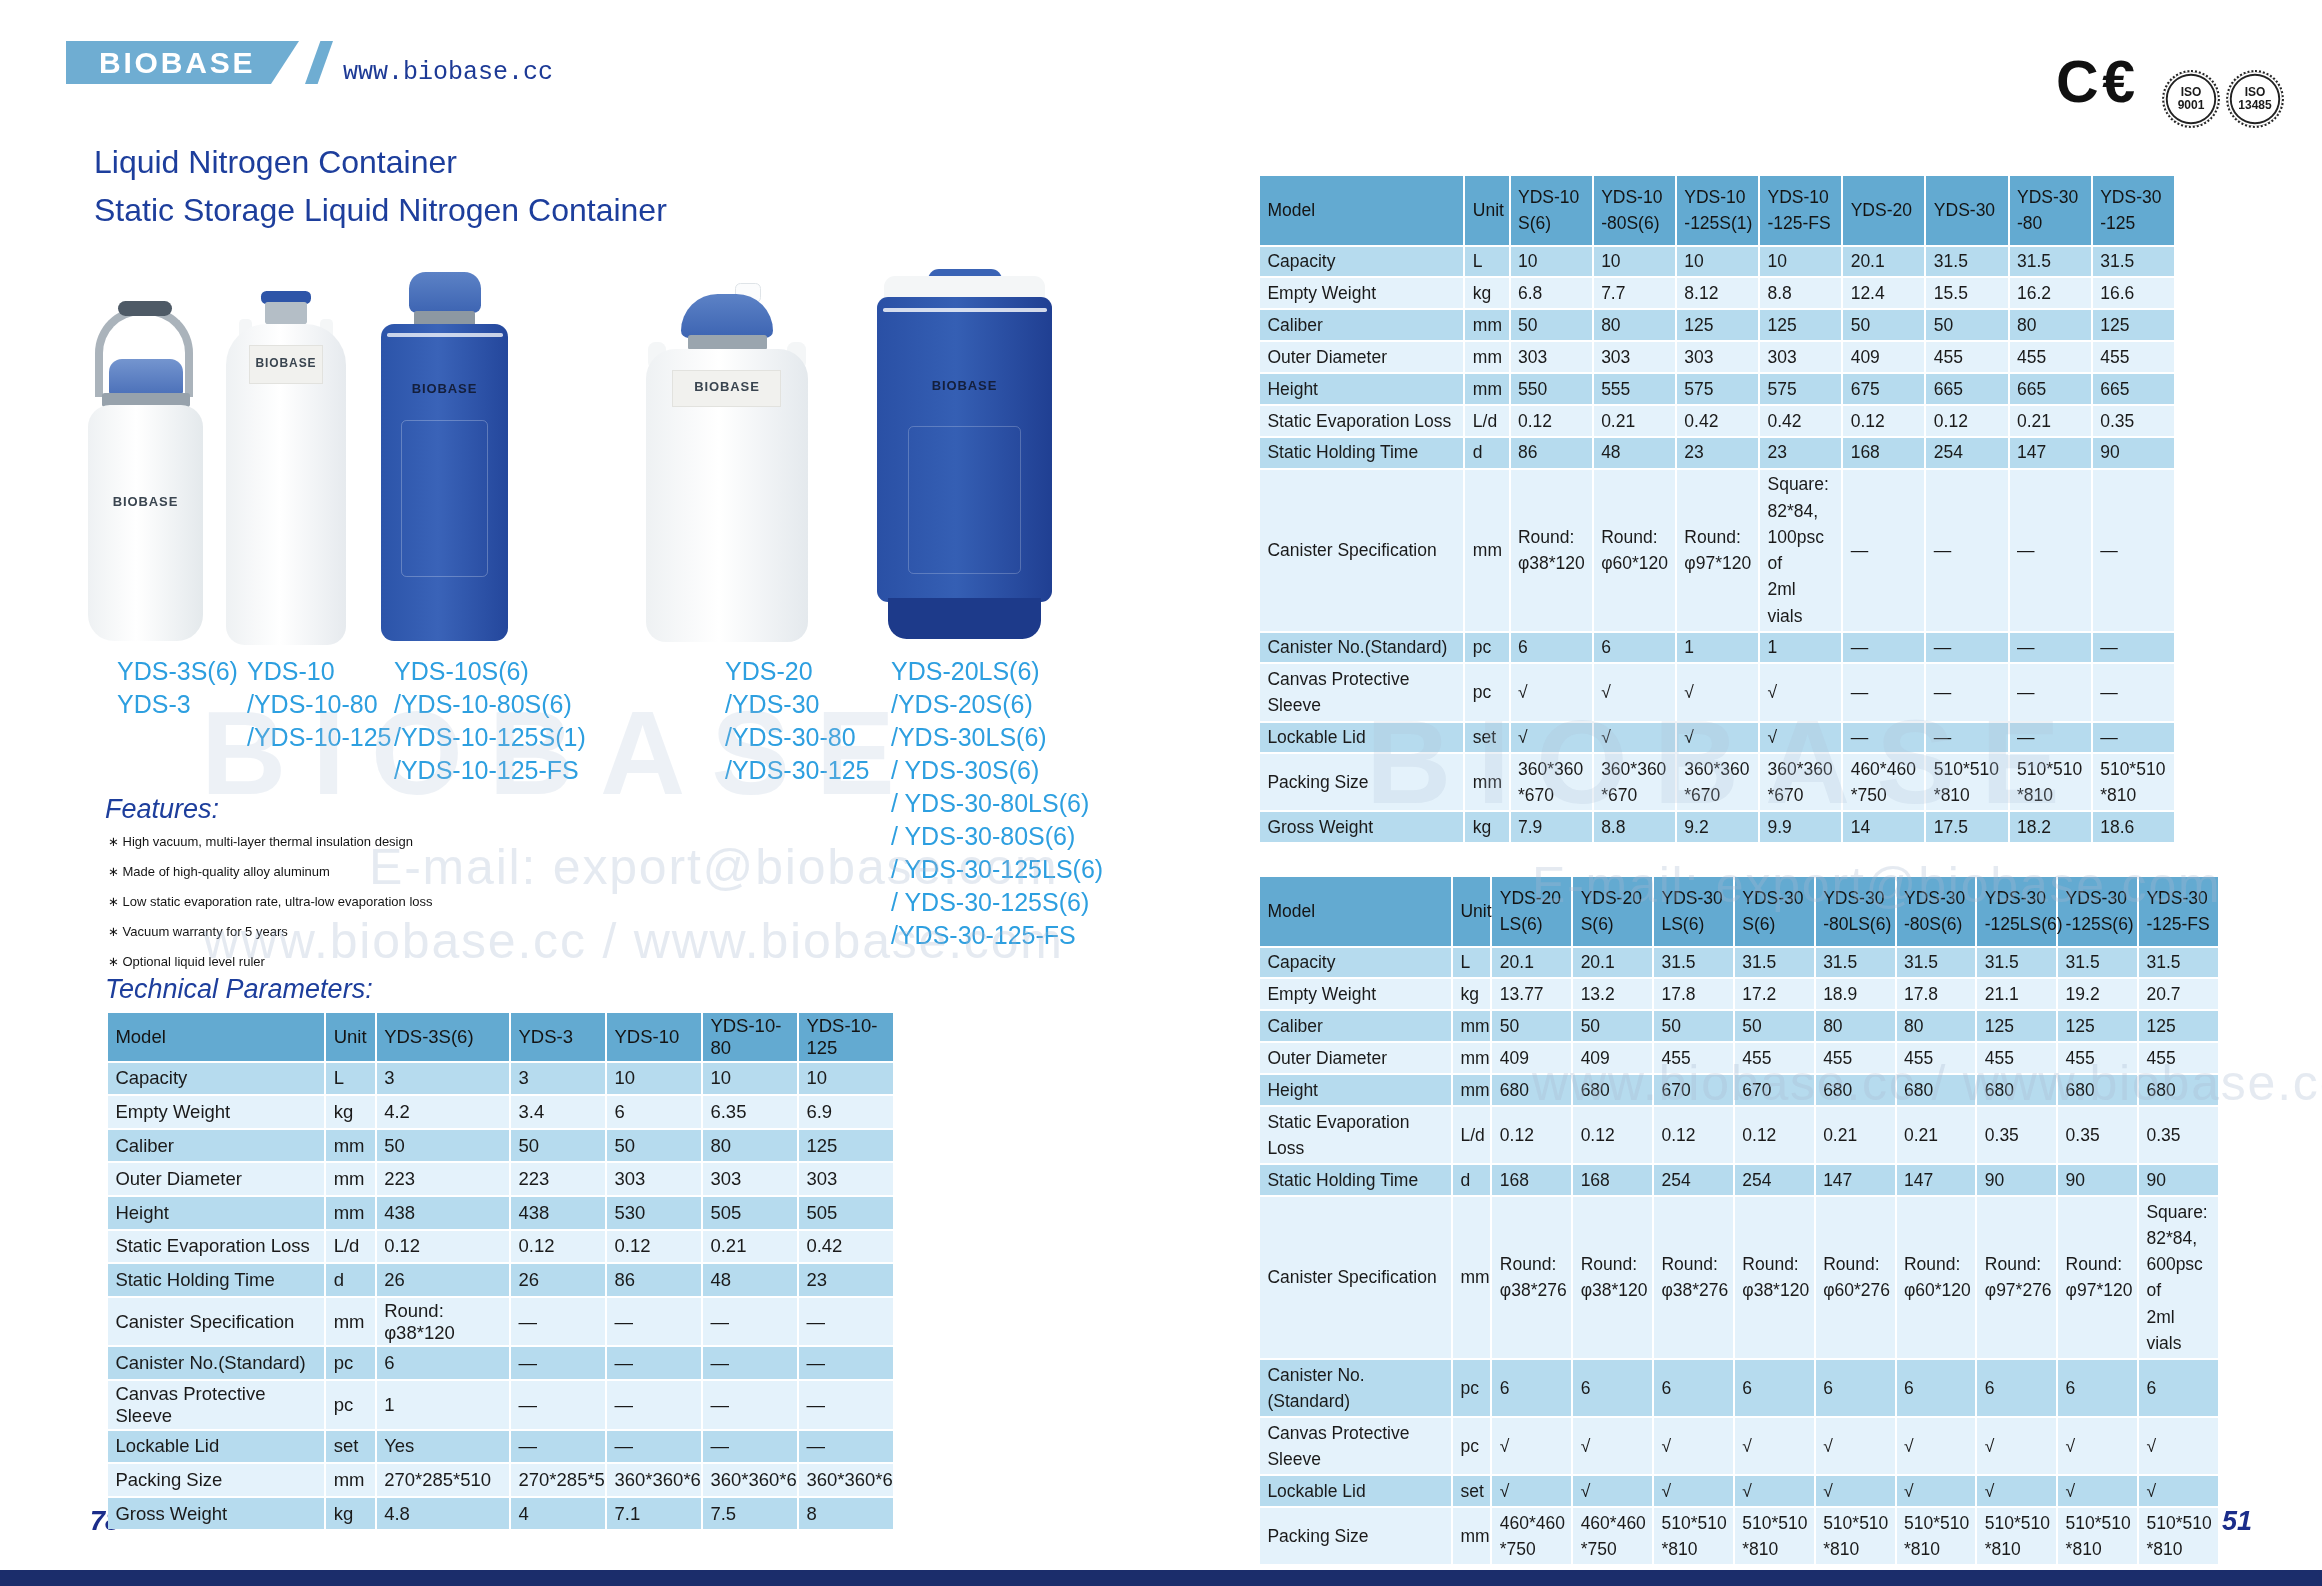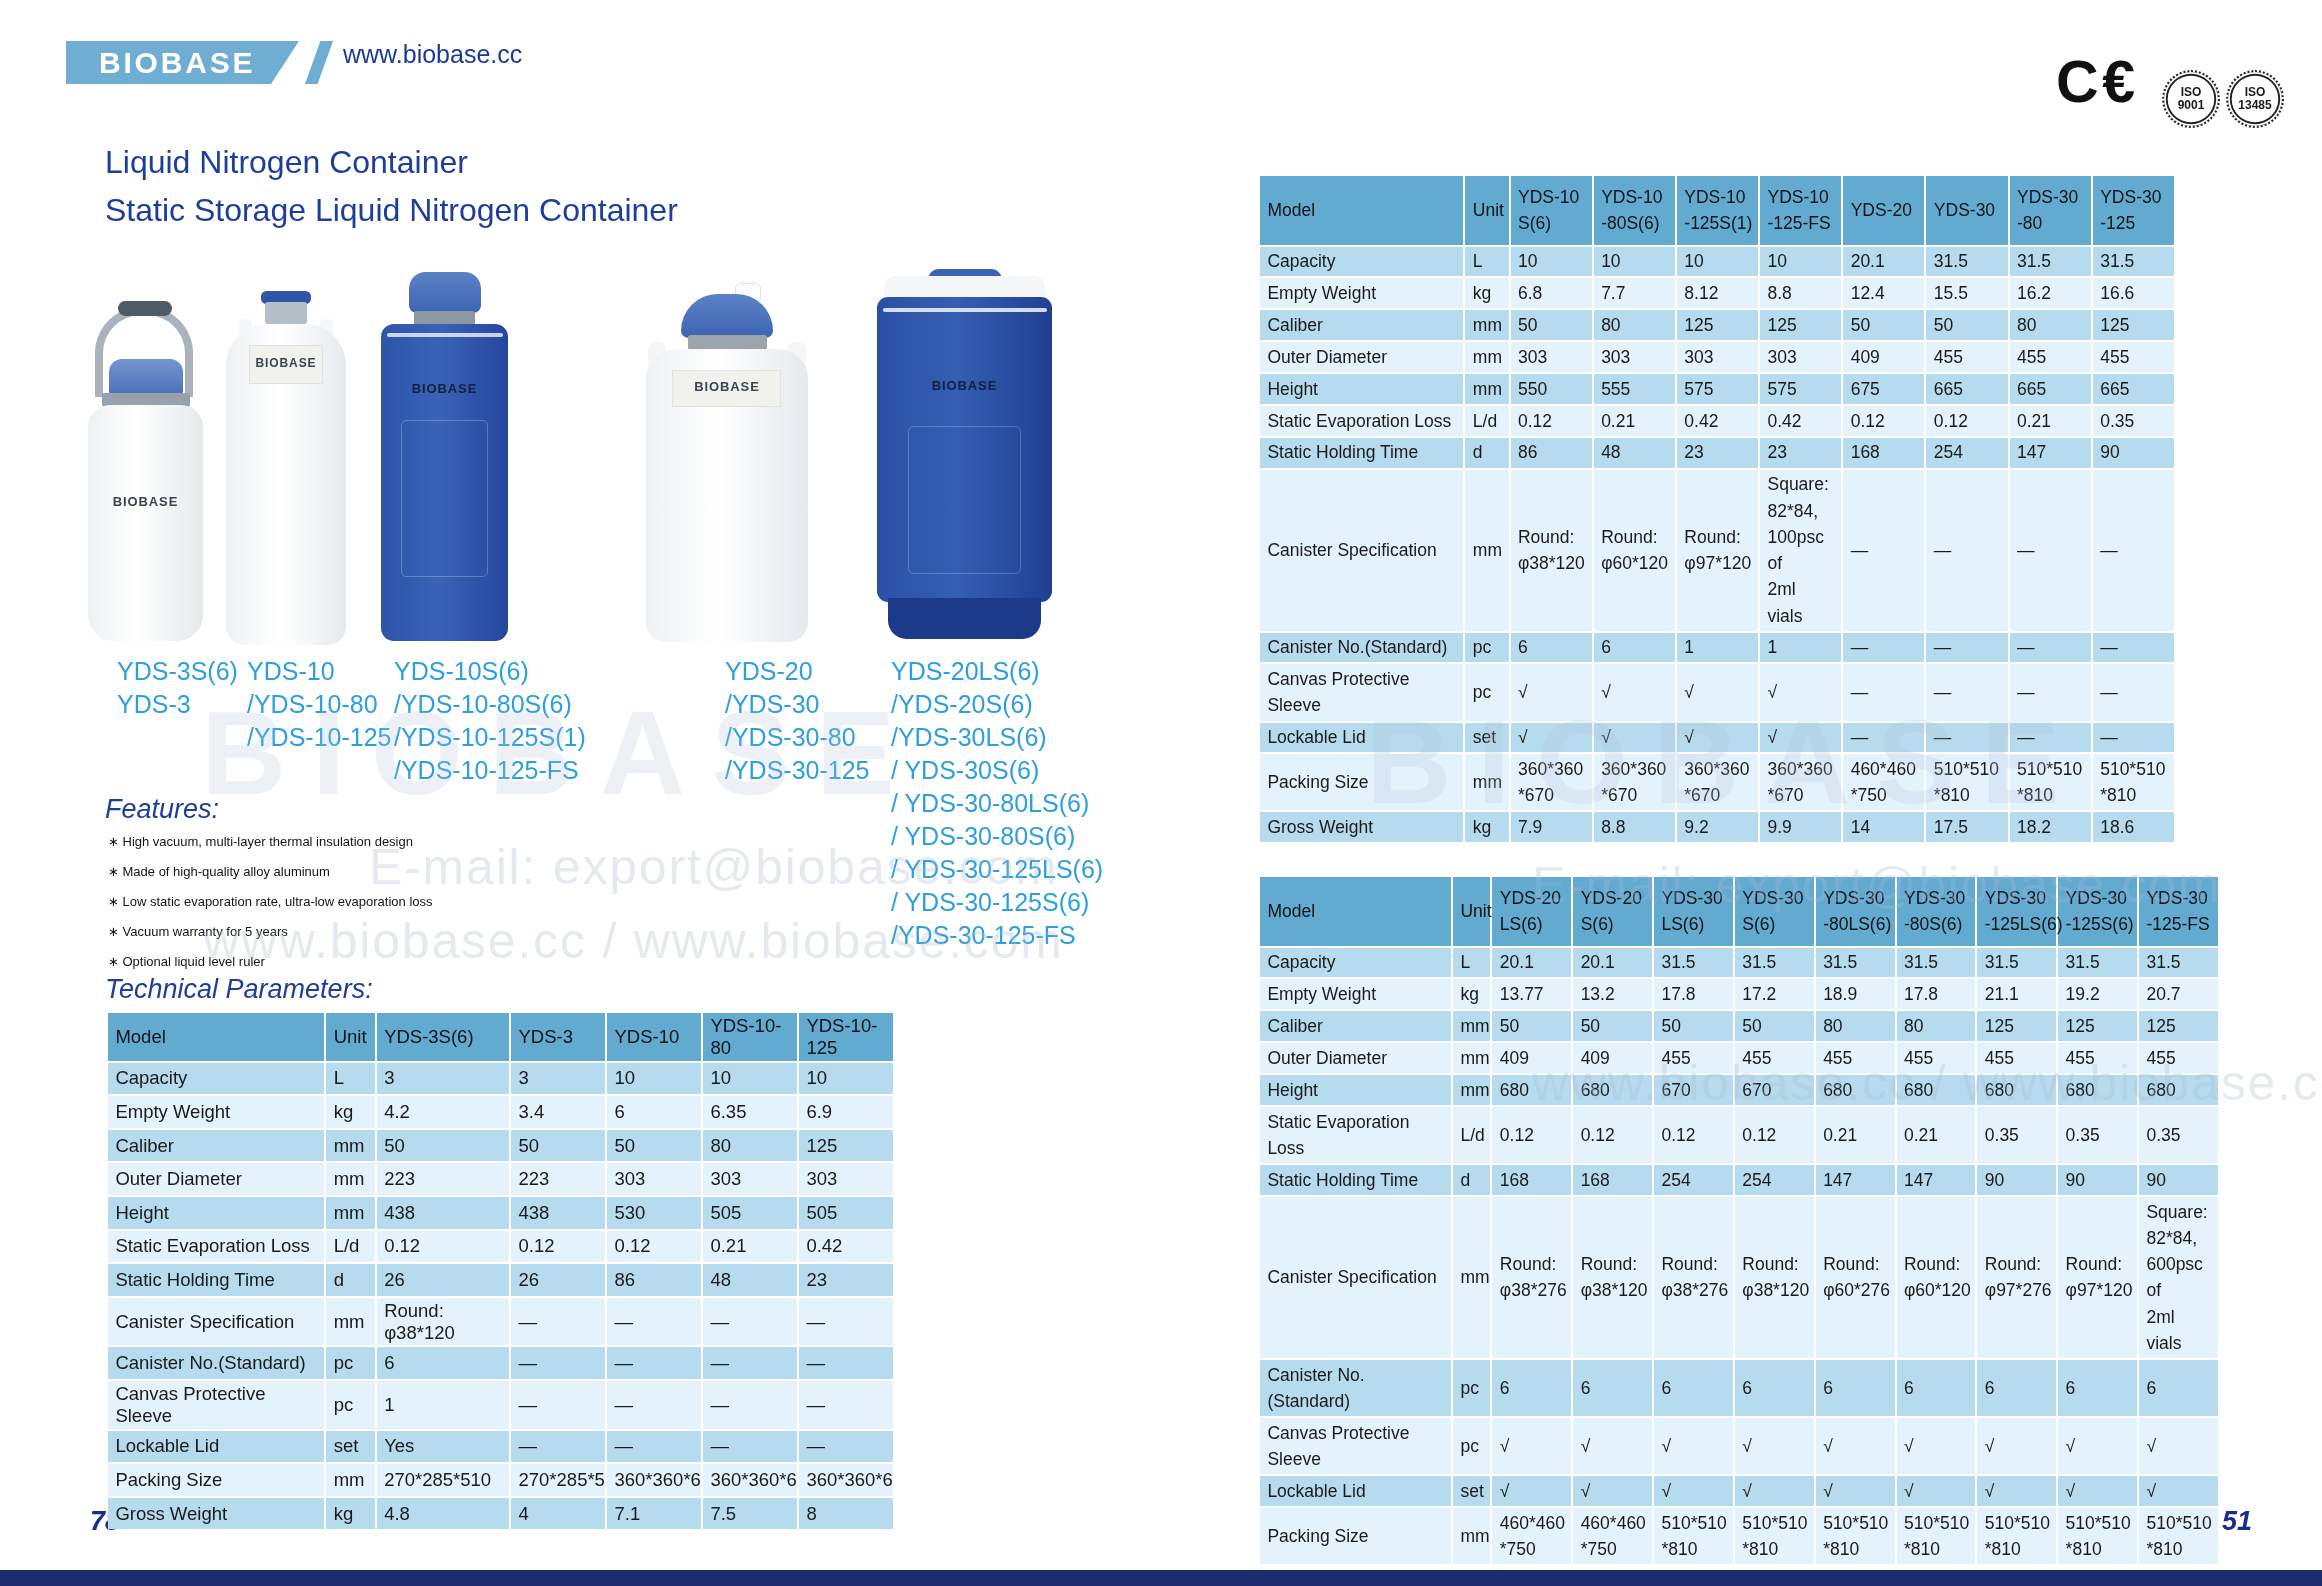--- a/index.html
+++ b/index.html
@@ -5,30 +5,30 @@
   html,body{margin:0;padding:0;background:#fff;}
   #page{position:relative;width:2322px;height:1587px;background:#ffffff;overflow:hidden;
         font-family:"Liberation Sans",sans-serif;color:#1a1a1a;}
   
   .logo-bar{position:absolute;left:66px;top:41px;width:233px;height:43px;background:#6fadd2;
             clip-path:polygon(0 0,100% 0,calc(100% - 28px) 100%,0 100%);
             display:flex;align-items:center;padding-left:33px;box-sizing:border-box;}
   .logo-bar span{color:#fff;font-weight:bold;font-size:30px;letter-spacing:2.8px;}
   .logo-tail{position:absolute;left:305px;top:41px;width:28px;height:43px;background:#6fadd2;
              clip-path:polygon(55% 0,100% 0,45% 100%,0 100%);}
-  .website{position:absolute;left:343px;top:40px;font-size:25px;color:#1d3a96;}
+  .website{position:absolute;left:343px;top:58px;font-size:25px;color:#1d3a96;font-family:Liberation Mono, monospace;}
   .ce{position:absolute;left:2056px;top:48px;font-size:59px;font-weight:bold;color:#111;letter-spacing:3.7px;}
   .iso-badge{position:absolute;top:70px;width:54px;height:54px;border-radius:50%;
              border:2.8px dotted #222;display:flex;align-items:center;justify-content:center;
              text-align:center;font-size:12px;font-weight:bold;line-height:1.05;white-space:pre-line;
              box-shadow:inset 0 0 0 1.8px #fff, inset 0 0 0 3.7px #222;}
   .iso-badge.b1{left:2162px;}
   .iso-badge.b2{left:2226px;}
   
-  .page-title{position:absolute;left:105px;top:138px;font-size:32px;color:#1d3e9c;line-height:48px;}
+  .page-title{position:absolute;left:94px;top:138px;font-size:32px;color:#1d3e9c;line-height:48px;}
   
   .wm{position:absolute;color:rgba(170,185,208,0.30);pointer-events:none;white-space:nowrap;z-index:5;}
   .wm.big{font-size:118px;font-weight:bold;letter-spacing:26px;color:rgba(175,190,212,0.22);}
   .wm.med{font-size:50px;letter-spacing:1.8px;}
   
   .bottle{position:absolute;}
   .bottle *{position:absolute;box-sizing:border-box;}
   .brand{font-size:13px;font-weight:bold;letter-spacing:0.9px;color:#3a4550;width:100%;text-align:center;}
   .brand.on-blue{color:#141f3c;}
   

